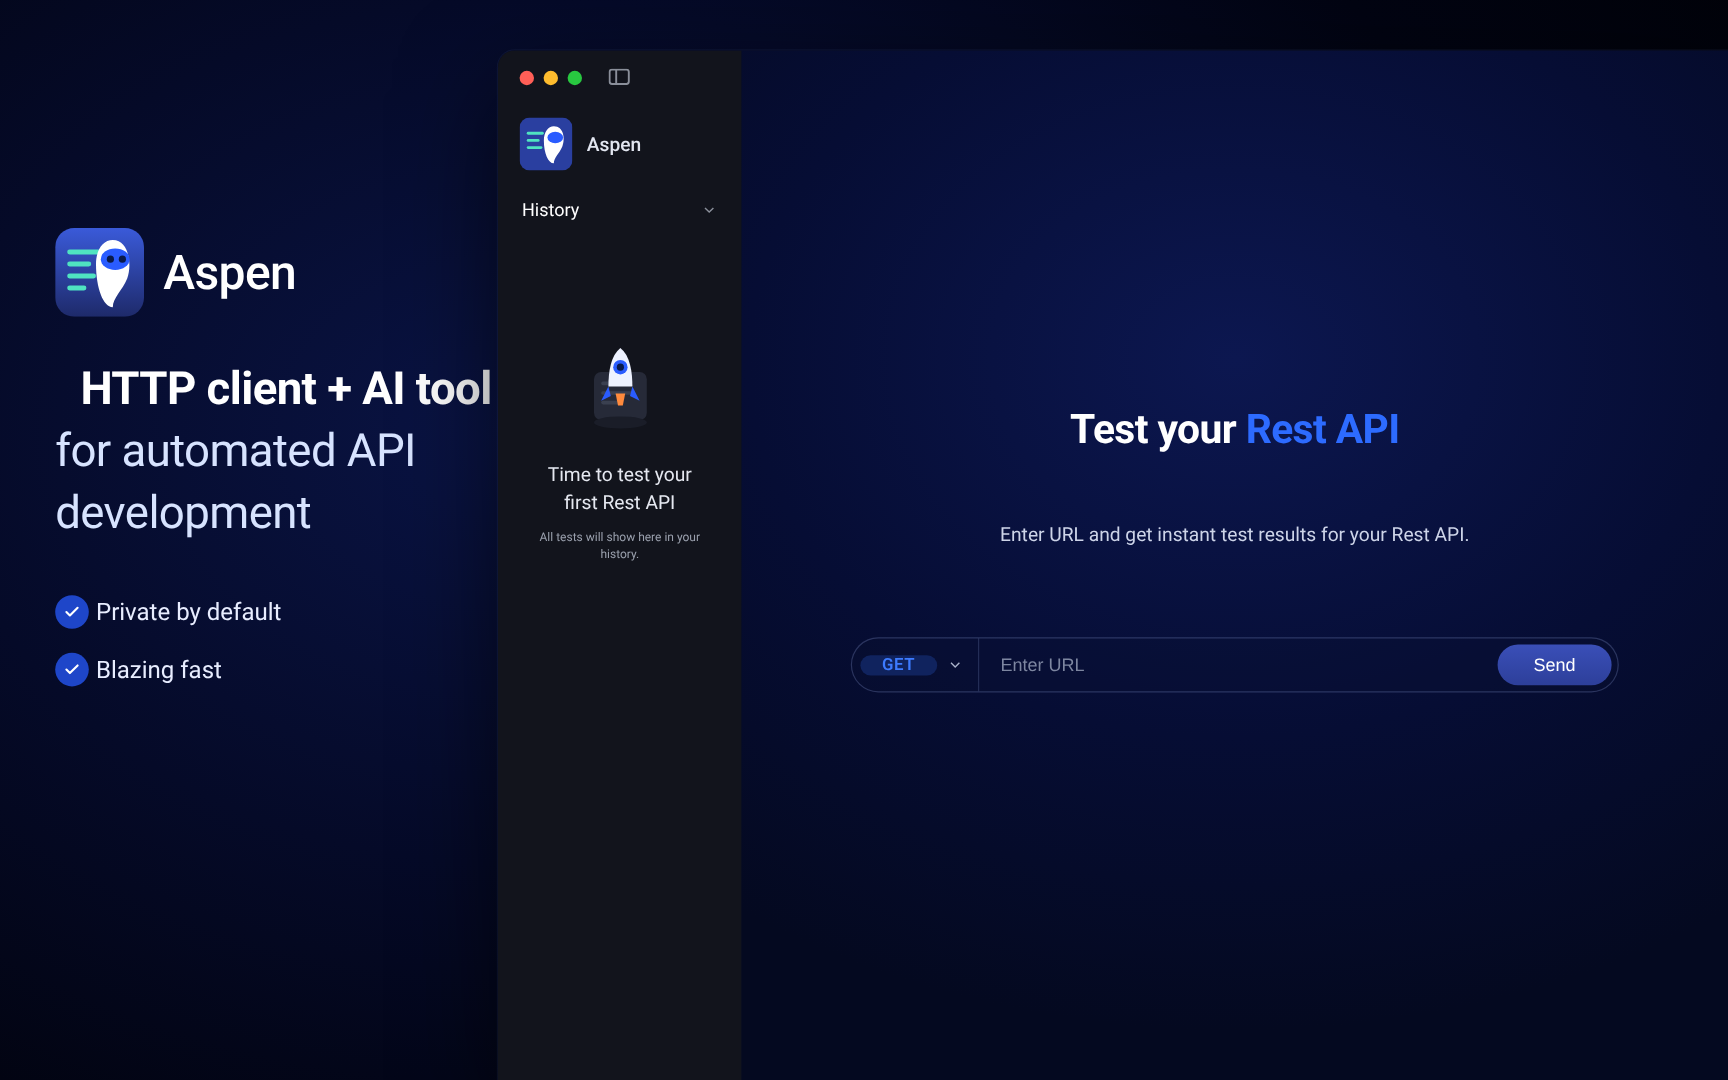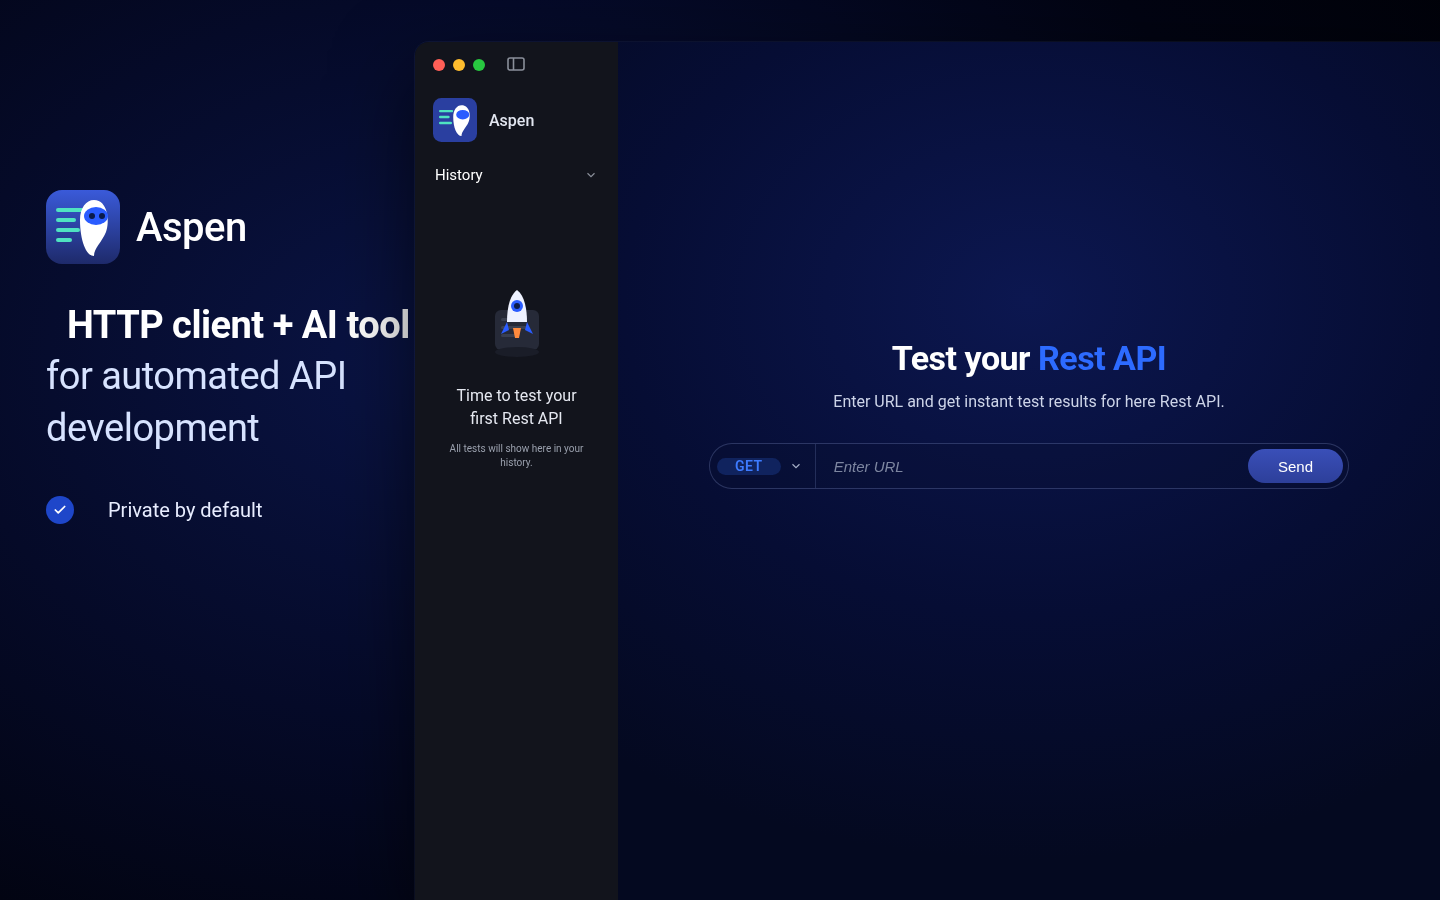--- a/index.html
+++ b/index.html
@@ -23,21 +23,21 @@
   .hero-tagline {
     margin-top: 36px;
     font-size: 38px;
     line-height: 1.35;
     font-weight: 400;
     color: #d7e3ff;
     letter-spacing: -0.5px;
   }
   .hero-tagline b { color: #fff; font-weight: 700; margin-left: 21px; }
   .hero-features { margin-top: 42px; list-style: none; }
-  .hero-features li { display: flex; align-items: center; gap: 34px; margin-bottom: 20px; }
+  .hero-features li { display: flex; align-items: center; gap: 6px; margin-bottom: 20px; }
   .check-bubble {
     width: 28px; height: 28px; border-radius: 50%;
     background: #1e46c9;
     display: flex; align-items: center; justify-content: center;
     flex-shrink: 0;
   }
   .feature-text { font-size: 20px; color: #e8edff; }
 
   
   .app-window {
@@ -94,20 +94,21 @@
   .rocket { width: 80px; height: 80px; margin: 0 auto 16px; }
   .empty-title { font-size: 16px; color: #e5e8f0; line-height: 1.45; }
   .empty-sub { margin-top: 12px; font-size: 10px; color: #9aa0ad; line-height: 1.4; }
 
   
   .main {
     flex: 1;
     background: radial-gradient(ellipse 900px 700px at 50% 30%, #0c1750 0%, #060d34 45%, #040920 80%);
     display: flex; flex-direction: column; align-items: center;
     padding-top: 296px;
+    gap: 44px;
   }
   .main-title { font-size: 34px; font-weight: 700; letter-spacing: -0.5px; }
   .main-title .accent { color: #2d6bff; }
   .main-sub { margin-top: 14px; font-size: 16px; color: #cdd4e8; }
 
   .url-bar {
     margin-top: 32px;
     width: 640px; height: 46px;
     border: 1px solid rgba(150,170,230,0.25);
     border-radius: 23px;
@@ -127,21 +128,21 @@
   }
   .method-chevron { margin: 0 12px 0 8px; color: #a7b0c8; display:flex; align-items:center; }
   .divider {
     width: 1px; height: 100%;
     background: rgba(150,170,230,0.2);
   }
   .url-input {
     flex: 1;
     background: transparent; border: none; outline: none;
     padding: 0 18px;
-    font-size: 15px; color: #e8edff; font-style: italic;
+    font-size: 15px; color: #e8edff;
   }
   .url-input::placeholder { color: #7d86a0; }
   .send-btn {
     height: 34px;
     margin-right: 5px;
     padding: 0 30px;
     border: none;
     border-radius: 18px;
     background: linear-gradient(180deg, #3a4fb8, #2d3f9a);
     color: #fff; font-size: 15px; font-weight: 500;
@@ -179,20 +180,28 @@
 
   <ul class="hero-features">
     <li>
       <span class="check-bubble">
         <svg width="14" height="14" viewBox="0 0 24 24" fill="none" stroke="#fff" stroke-width="3" stroke-linecap="round" stroke-linejoin="round">
             <polyline points="20 6 9 17 4 12"></polyline>
           </svg>
       </span>
       <span class="feature-text">Private by default</span>
     </li>
+    <li>
+      <span class="check-bubble">
+        <svg width="14" height="14" viewBox="0 0 24 24" fill="none" stroke="#fff" stroke-width="3" stroke-linecap="round" stroke-linejoin="round">
+            <polyline points="20 6 9 17 4 12"></polyline>
+          </svg>
+      </span>
+      <span class="feature-text">Blazing fast</span>
+    </li>
   </ul>
 </div>
 
 <div class="app-window">
 
   <aside class="sidebar">
     <div class="titlebar">
       <div class="traffic">
         <span class="dot red"></span>
         <span class="dot yellow"></span>
@@ -241,21 +250,21 @@
       </svg>
       <div class="empty-title">Time to test your first Rest API</div>
       <div class="empty-sub">All tests will show here in your history.</div>
     </div>
   </aside>
 
   <main class="main">
     <h1 class="main-title">
       <span>Test your </span><span class="accent">Rest API</span>
     </h1>
-    <div class="main-sub">Enter URL and get instant test results for here Rest API.</div>
+    <div class="main-sub">Enter URL and get instant test results for your Rest API.</div>
 
     <div class="url-bar">
       <div class="method-pill">
         <span>GET</span>
       </div>
       <span class="method-chevron">
         <svg width="14" height="14" viewBox="0 0 24 24" fill="none" stroke="currentColor" stroke-width="2">
             <polyline points="6 9 12 15 18 9"></polyline>
           </svg>
       </span>

